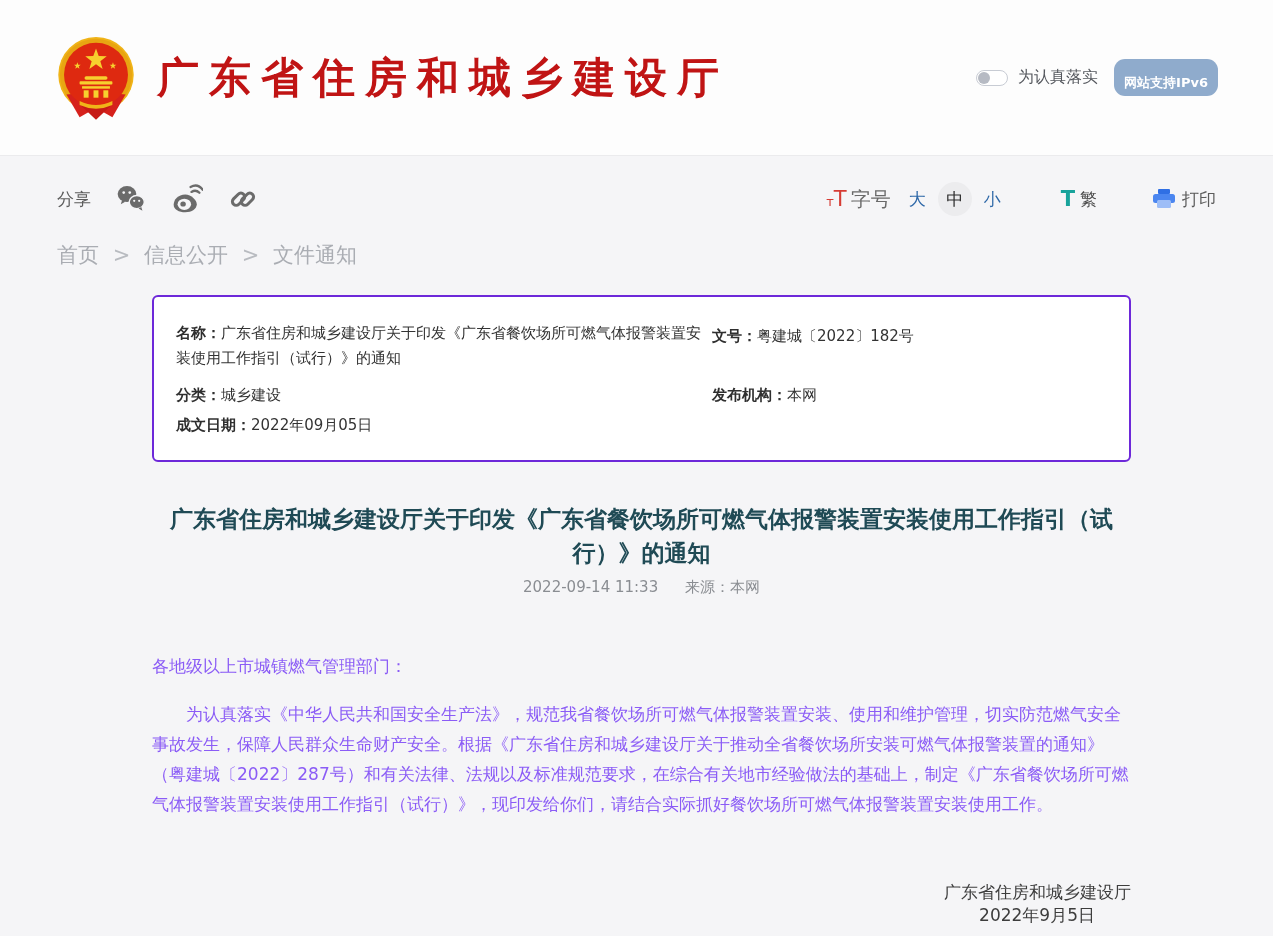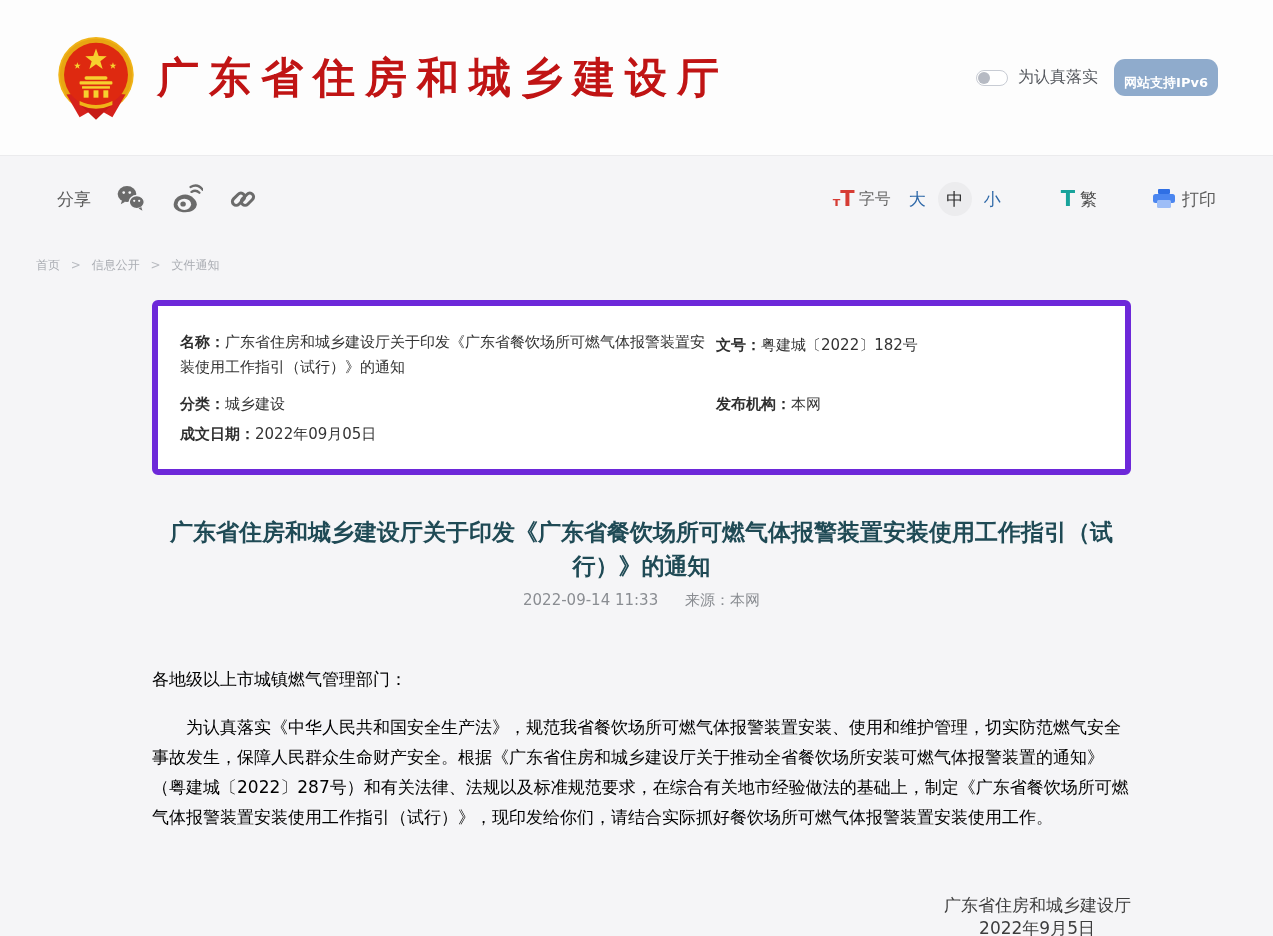--- a/index.html
+++ b/index.html
@@ -38,64 +38,64 @@
   }
 
   
   .toolbar {
     padding:0 57px; margin-top:27px; display:flex; align-items:center; height:32px;
   }
   .share-group { display:flex; align-items:center; gap:24px; color:#6e6e6e; }
   .share-label { font-size:17px; color:#5c5c5c; }
   .share-icon { width:32px; height:32px; cursor:pointer; color:#6b6b6b; }
   .toolbar-right { margin-left:auto; display:flex; align-items:center; }
-  .tt-icon { color:#d63c34; font-weight:bold; cursor:default; }
+  .tt-icon { color:#d63c34; font-weight:normal; cursor:default; }
   .tt-icon .t-small { font-size:13px; }
   .tt-icon .t-big { font-size:21px; }
-  .fs-label { font-size:16px; color:#6a6a6a; margin:0 10px 0 4px; }
+  .fs-label { font-size:20px; color:#6a6a6a; margin:0 10px 0 4px; }
   .fs-btn { font-size:17px; color:#2e68a8; cursor:pointer; margin:0 8px; }
   .fs-btn.selected {
     color:#2b2b2b; background:#ececee; border-radius:50%;
     width:34px; height:34px; display:inline-flex; align-items:center;
     justify-content:center; margin:0 4px;
   }
   .trad-group { display:flex; align-items:center; margin-left:52px; cursor:pointer; }
   .trad-icon { color:#18a39b; font-size:21px; font-weight:bold; }
   .trad-label { font-size:17px; color:#4a4a4a; margin-left:5px; }
   .print-group { display:flex; align-items:center; margin-left:56px; cursor:pointer; }
   .print-label { font-size:17px; color:#5c5c5c; margin-left:7px; }
 
   
-  .breadcrumb { padding:0 36px; margin-top:42px; font-size:12px; color:#aaadb3; }
+  .breadcrumb { padding:0 57px; margin-top:26px; font-size:21px; color:#aaadb3; }
   .breadcrumb a { color:#aaadb3; text-decoration:none; cursor:pointer; }
   .crumb-sep { margin:0 7px; color:#b8bbc0; }
 
   
   .content { width:979px; margin-left:152px; }
 
   .doc-info {
-    margin-top:26px; background:#fff; border:6px solid #6d28d9;
+    margin-top:26px; background:#fff; border:2px solid #6d28d9;
     border-radius:6px; padding:24px 22px 20px;
     display:grid; grid-template-columns:536px 1fr; column-gap:0;
     font-size:15px; color:#333; row-gap:0;
   }
   .doc-info .cell { line-height:30px; }
   .doc-info .cell.name { line-height:25px; padding-bottom:9px; }
   .doc-info b { color:#2f2f2f; }
 
   .article-title {
     margin-top:40px; text-align:center; color:#1f4a55;
     font-size:23px; font-weight:bold; line-height:34px;
   }
   .article-meta {
     margin-top:8px; text-align:center; font-size:15px; color:#8a8d92;
   }
   .article-meta .src { margin-left:22px; }
 
-  .article-body { margin-top:54px; font-size:17px; line-height:30px; color:#000000; }
+  .article-body { margin-top:54px; font-size:17px; line-height:30px; color:#8b5cf6; }
   .article-body .para { text-indent:2em; margin-top:18px; }
 
   .signature { margin-top:62px; text-align:right; font-size:17px; color:#3d3d3d; }
   .signature .sig-date { padding-right:36px; }
 </style>
 </head>
 <body>
 
 <header class="site-header">
   <svg class="emblem" viewBox="0 0 100 104">

